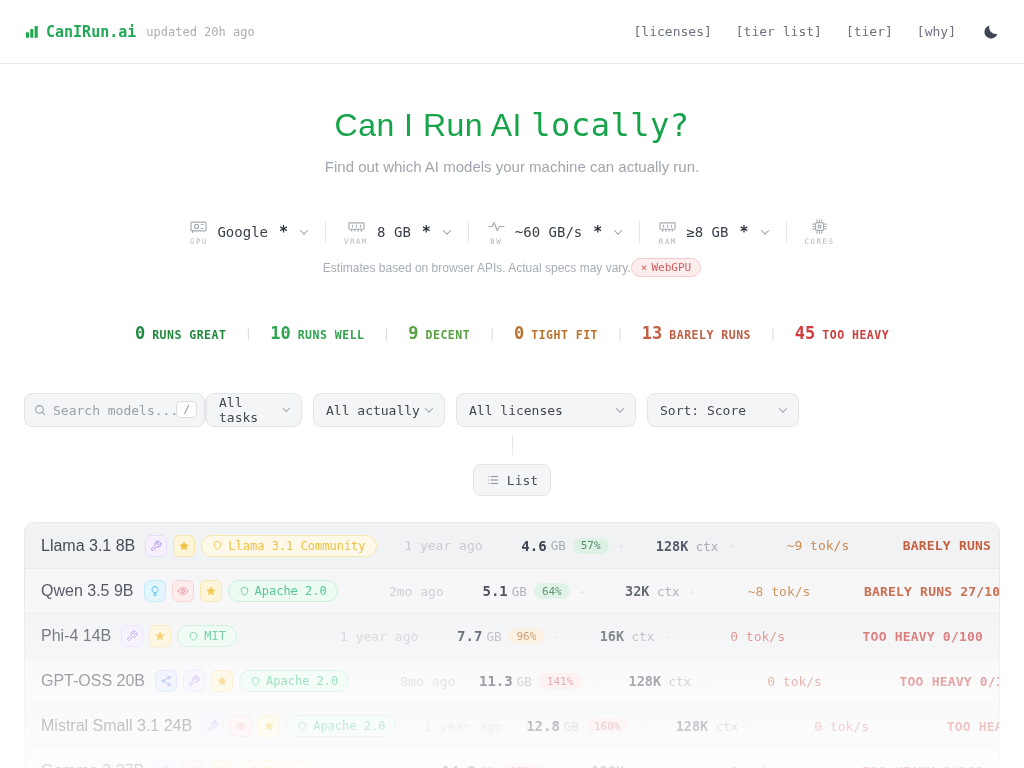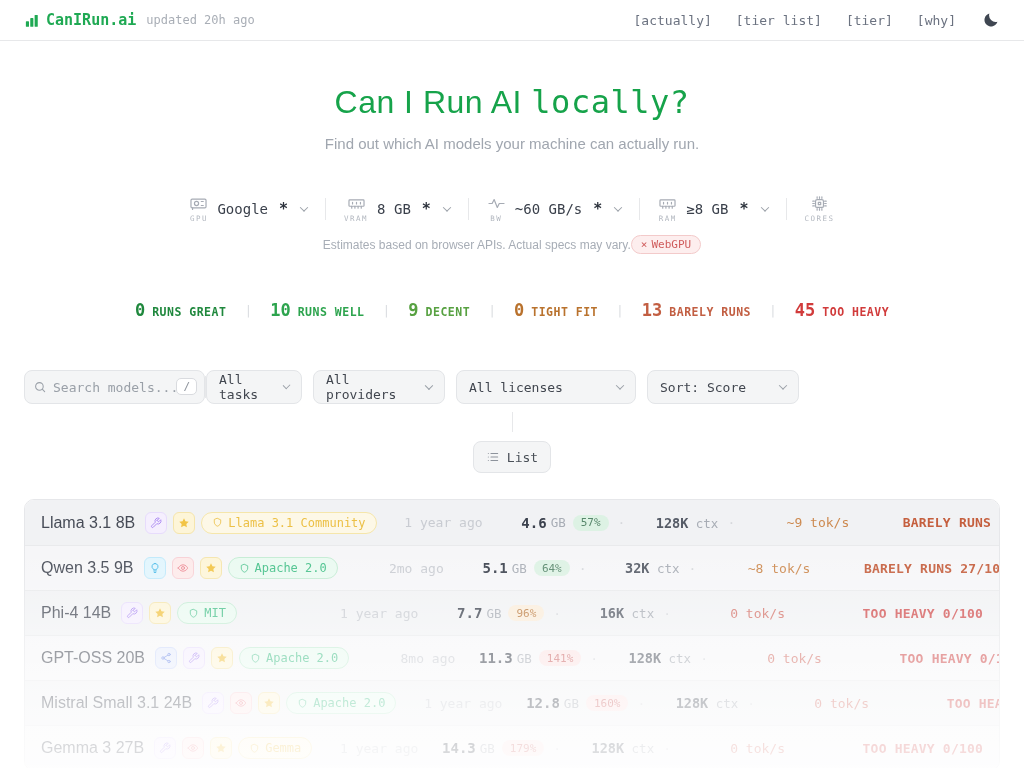--- a/index.html
+++ b/index.html
@@ -1,20 +1,20 @@
 <!DOCTYPE html>
 <html><head>
 <meta charset="utf-8">
 <style>
   * { box-sizing: border-box; margin: 0; padding: 0; }
   html,body { width:1024px; height:768px; overflow:hidden; background:#fff;
     font-family:"Liberation Sans","DejaVu Sans",sans-serif; }
 
   
-  .topbar { height:41px; display:flex; align-items:center; padding:0 24px;
+  .topbar { height:64px; display:flex; align-items:center; padding:0 24px;
     border-bottom:1px solid #e7e8ea; background:#fff; }
   .logo-wrap { display:flex; align-items:center; gap:7px; }
   .logo-text { font-family:"DejaVu Sans Mono",monospace; font-size:15px; font-weight:700; color:#1fa953; }
   .updated { font-family:"DejaVu Sans Mono",monospace; font-size:12px; color:#a9aeb6; margin-left:10px; }
   .nav { margin-left:auto; display:flex; align-items:center; gap:24px; }
   .nav-link { font-family:"DejaVu Sans Mono",monospace; font-size:13px; color:#6b7280; cursor:pointer; text-decoration:none; }
   .theme-btn { margin-left:26px; background:none; border:none; cursor:pointer; display:flex; align-items:center; }
 
   
   .hero { text-align:center; padding-top:42px; }
@@ -121,21 +121,21 @@
         <rect x="3" y="13" width="5" height="9" rx="1"></rect>
         <rect x="10" y="8" width="5" height="14" rx="1"></rect>
         <rect x="17" y="3" width="5" height="19" rx="1"></rect>
           </g>
         </svg>
     </span>
     <span class="logo-text">CanIRun.ai</span>
   </div>
   <span class="updated">updated 20h ago</span>
   <nav class="nav">
-      <a class="nav-link">[actually]</a>
+      <a class="nav-link">[licenses]</a>
       <a class="nav-link">[tier list]</a>
       <a class="nav-link">[tier]</a>
       <a class="nav-link">[why]</a>
     </nav>
   <button class="theme-btn">
     <span style="display:flex">
       <svg width="18" height="18" viewBox="0 0 24 24">
         <path d="M20.6 14.2A8.8 8.8 0 0 1 9.8 3.4 8.8 8.8 0 1 0 20.6 14.2z" fill="#3f4651"></path>
         </svg>
     </span>
@@ -274,21 +274,21 @@
     <input class="search-input" placeholder="Search models..." style="">
     <span class="slash-badge">/</span>
   </div>
   <div class="vdiv"></div>
   <span id="dropdowns" style="display:flex;gap:11px">
       <div class="dropdown" style="width: 96px;">
         <span>All tasks</span>
         <span class="chev"></span>
       </div>
       <div class="dropdown" style="width: 132px;">
-        <span>All providers</span>
+        <span>All actually</span>
         <span class="chev"></span>
       </div>
       <div class="dropdown" style="width: 180px;">
         <span>All licenses</span>
         <span class="chev"></span>
       </div>
       <div class="dropdown" style="width: 152px;">
         <span>Sort: Score</span>
         <span class="chev"></span>
       </div>

